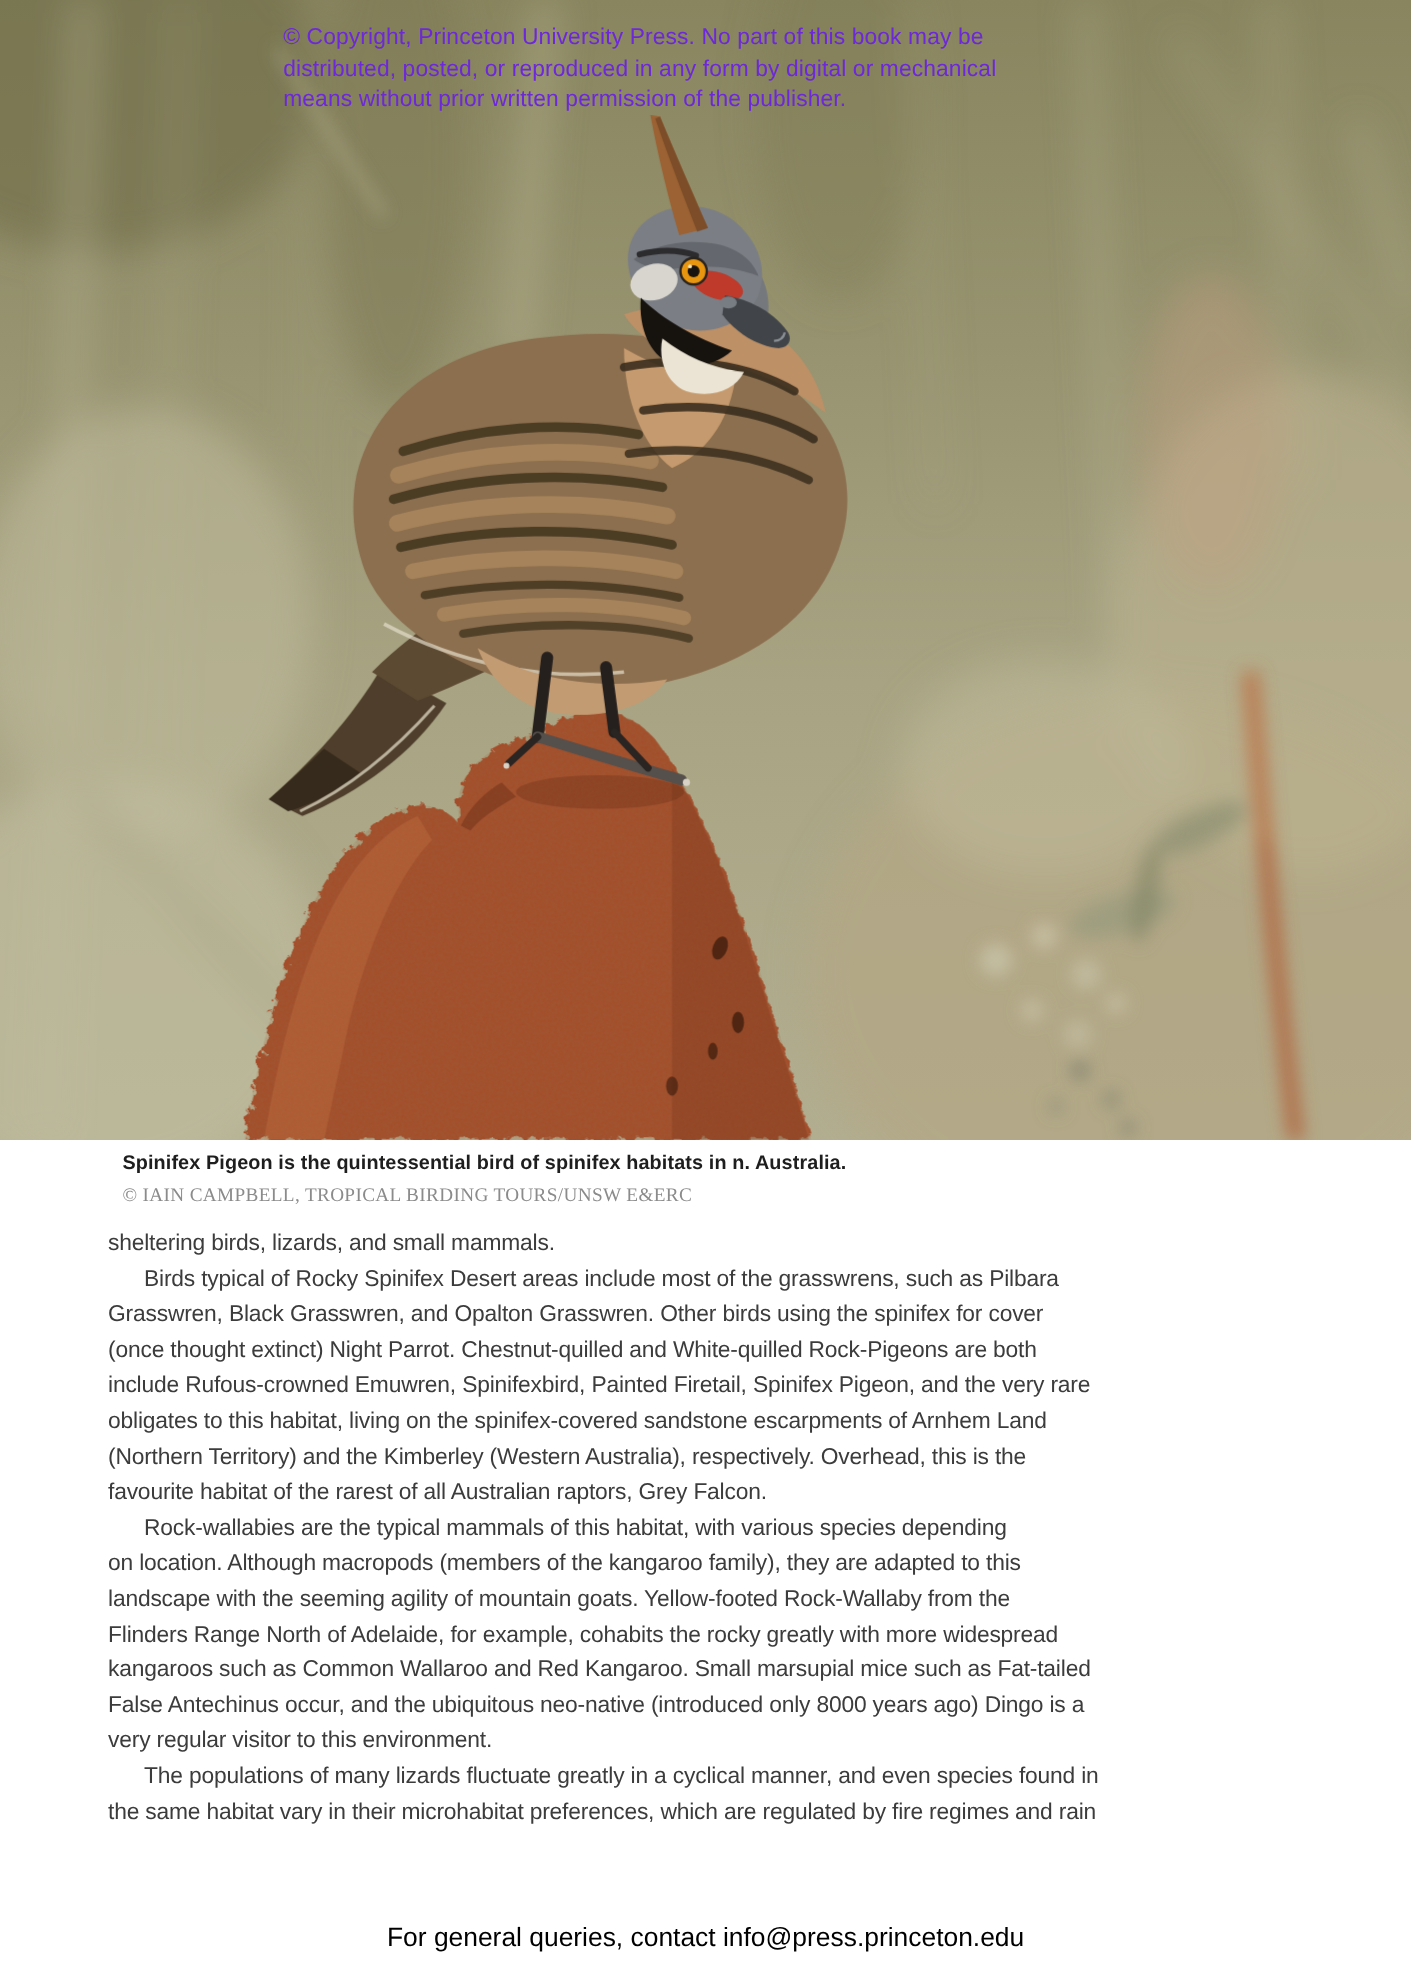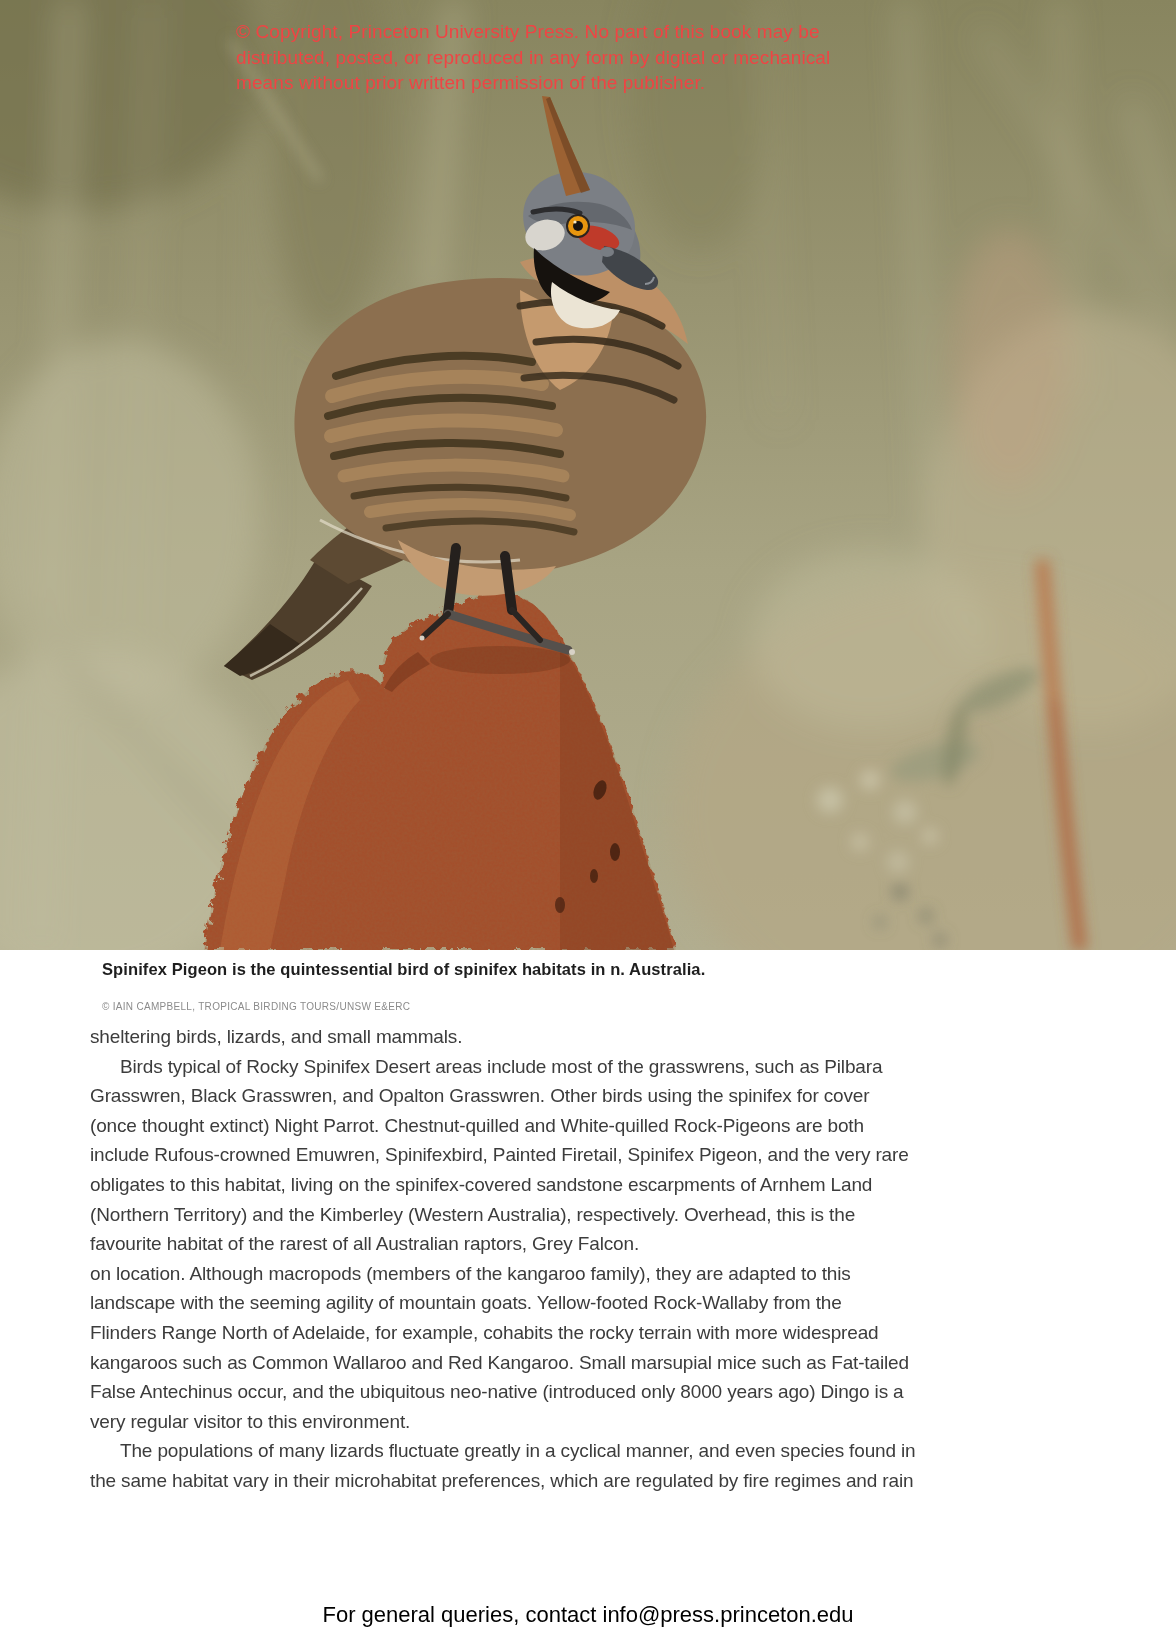--- a/index.html
+++ b/index.html
@@ -4,28 +4,28 @@
 <style>
   html,body{margin:0;padding:0;background:#ffffff;}
   .page{
     position:relative;width:1176px;height:1650px;background:#ffffff;overflow:hidden;
     font-family:"Liberation Sans",sans-serif;
   }
   .photo-wrap{position:absolute;left:0;top:0;width:1176px;height:950px;}
   .photo-wrap svg{display:block;}
   .copyright-overlay{
     position:absolute;left:236px;top:19px;width:700px;
-    font-size:19px;line-height:25.5px;color:#ef4444;letter-spacing:0.1px;
+    font-size:19px;line-height:25.5px;color:#6d28d9;letter-spacing:0.1px;
   }
   .caption-block{position:absolute;left:102px;top:960px;width:1000px;}
   .caption-bold{
     font-size:16.5px;font-weight:700;color:#1e1e1e;letter-spacing:0.1px;
   }
   .caption-credit{
-    margin-top:22px;font-size:10px;color:#8b8b8b;letter-spacing:0.3px;
+    margin-top:9px;font-size:16px;color:#8b8b8b;letter-spacing:0.3px;font-family:Liberation Serif, serif;
   }
   .body-text{
     position:absolute;left:90px;top:1022px;width:1010px;
     font-size:19px;line-height:29.6px;color:#3c3c3c;letter-spacing:-0.15px;
   }
   .body-text .line{white-space:nowrap;}
   .body-text .line.indent{padding-left:30px;}
   .page-footer{
     position:absolute;left:0;top:1602px;width:1176px;text-align:center;
     font-size:22px;color:#000;
@@ -201,23 +201,24 @@
       <div>
         <div class="line indent">Birds typical of Rocky Spinifex Desert areas include most of the grasswrens, such as Pilbara</div>
         <div class="line">Grasswren, Black Grasswren, and Opalton Grasswren. Other birds using the spinifex for cover</div>
         <div class="line">(once thought extinct) Night Parrot. Chestnut-quilled and White-quilled Rock-Pigeons are both</div>
         <div class="line">include Rufous-crowned Emuwren, Spinifexbird, Painted Firetail, Spinifex Pigeon, and the very rare</div>
         <div class="line">obligates to this habitat, living on the spinifex-covered sandstone escarpments of Arnhem Land</div>
         <div class="line">(Northern Territory) and the Kimberley (Western Australia), respectively. Overhead, this is the</div>
         <div class="line">favourite habitat of the rarest of all Australian raptors, Grey Falcon.</div>
       </div>
       <div>
+        <div class="line indent">Rock-wallabies are the typical mammals of this habitat, with various species depending</div>
         <div class="line">on location. Although macropods (members of the kangaroo family), they are adapted to this</div>
         <div class="line">landscape with the seeming agility of mountain goats. Yellow-footed Rock-Wallaby from the</div>
-        <div class="line">Flinders Range North of Adelaide, for example, cohabits the rocky terrain with more widespread</div>
+        <div class="line">Flinders Range North of Adelaide, for example, cohabits the rocky greatly with more widespread</div>
         <div class="line">kangaroos such as Common Wallaroo and Red Kangaroo. Small marsupial mice such as Fat-tailed</div>
         <div class="line">False Antechinus occur, and the ubiquitous neo-native (introduced only 8000 years ago) Dingo is a</div>
         <div class="line">very regular visitor to this environment.</div>
       </div>
       <div>
         <div class="line indent">The populations of many lizards fluctuate greatly in a cyclical manner, and even species found in</div>
         <div class="line">the same habitat vary in their microhabitat preferences, which are regulated by fire regimes and rain</div>
       </div>
     </div>
 

